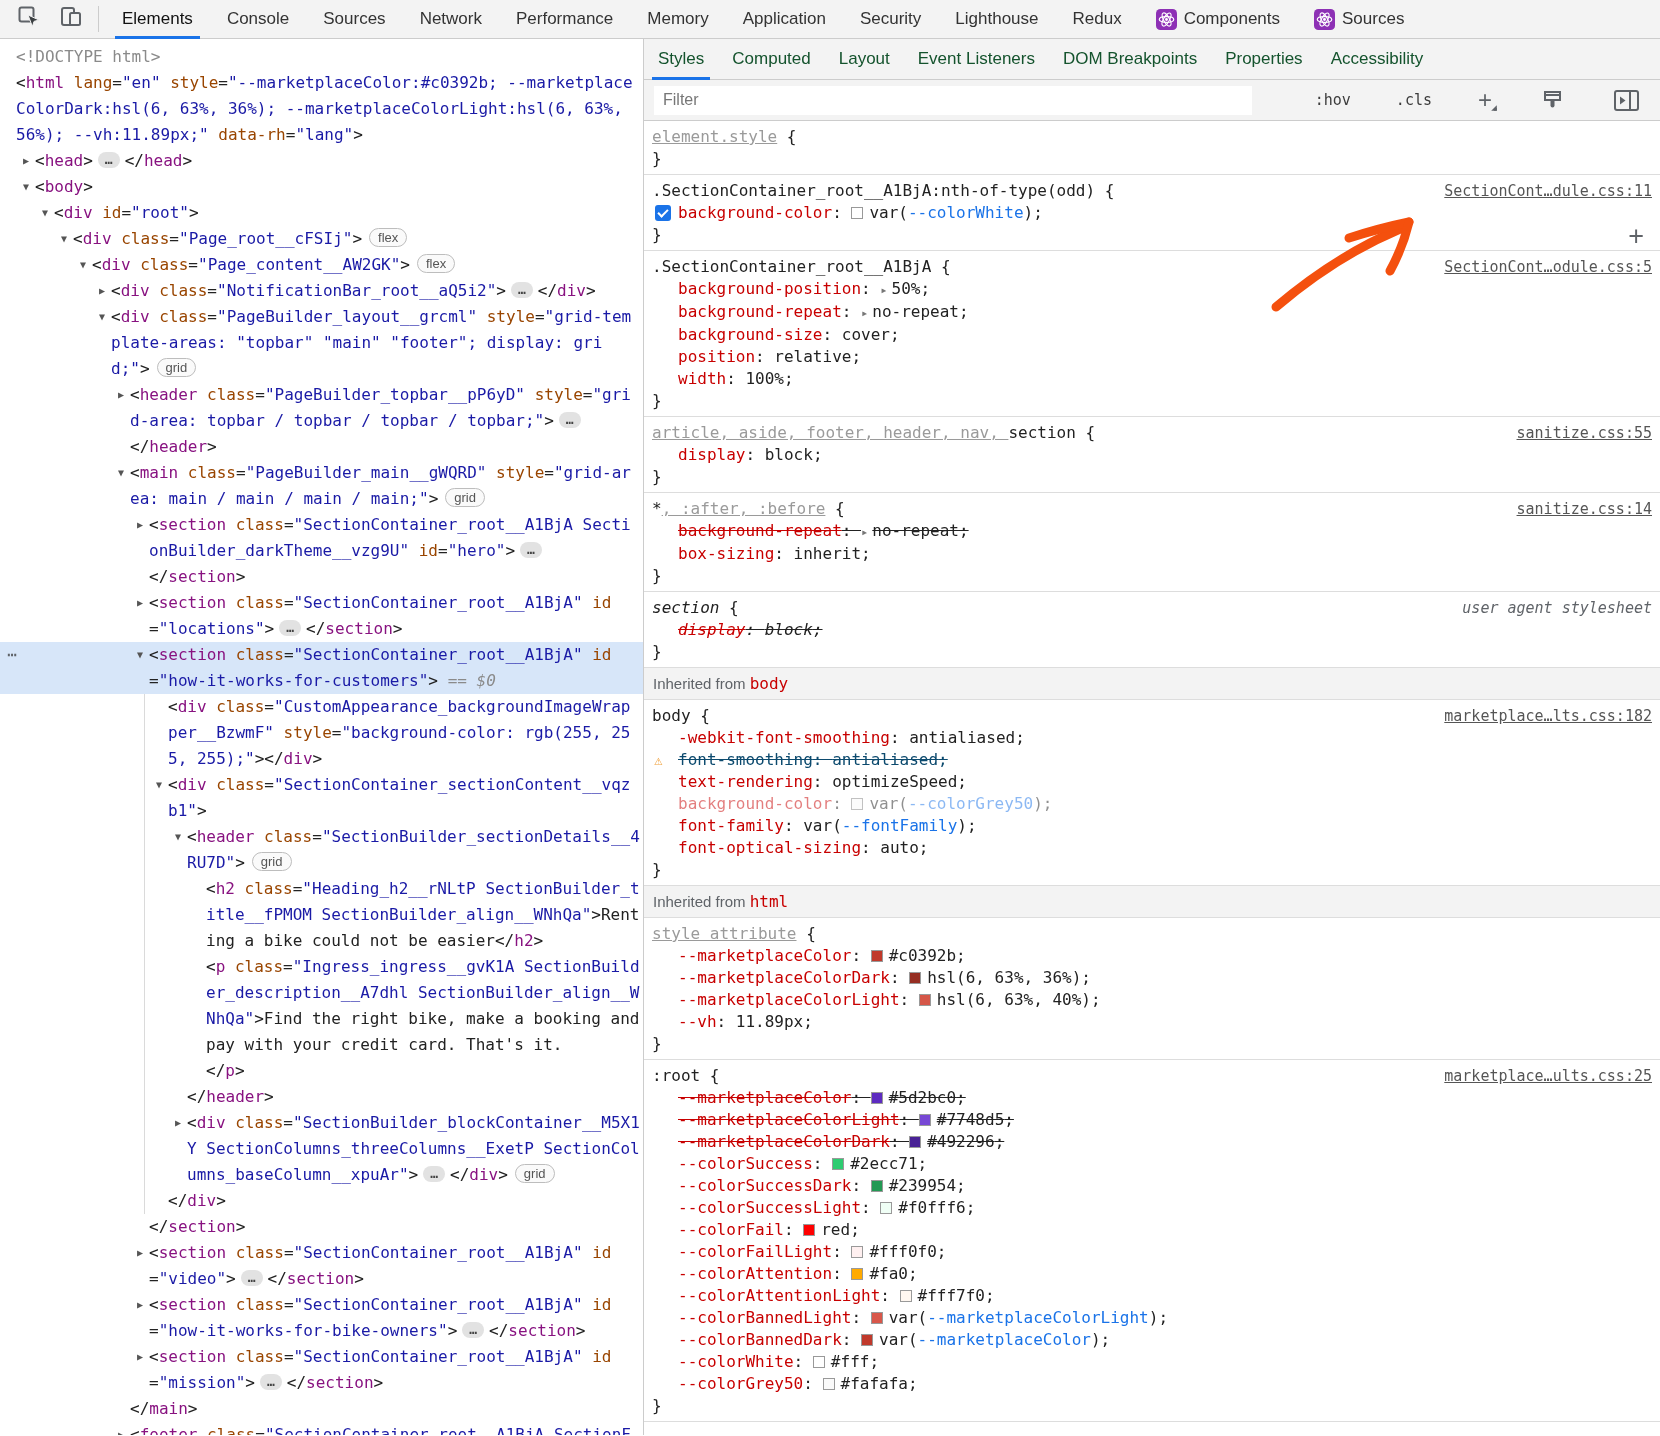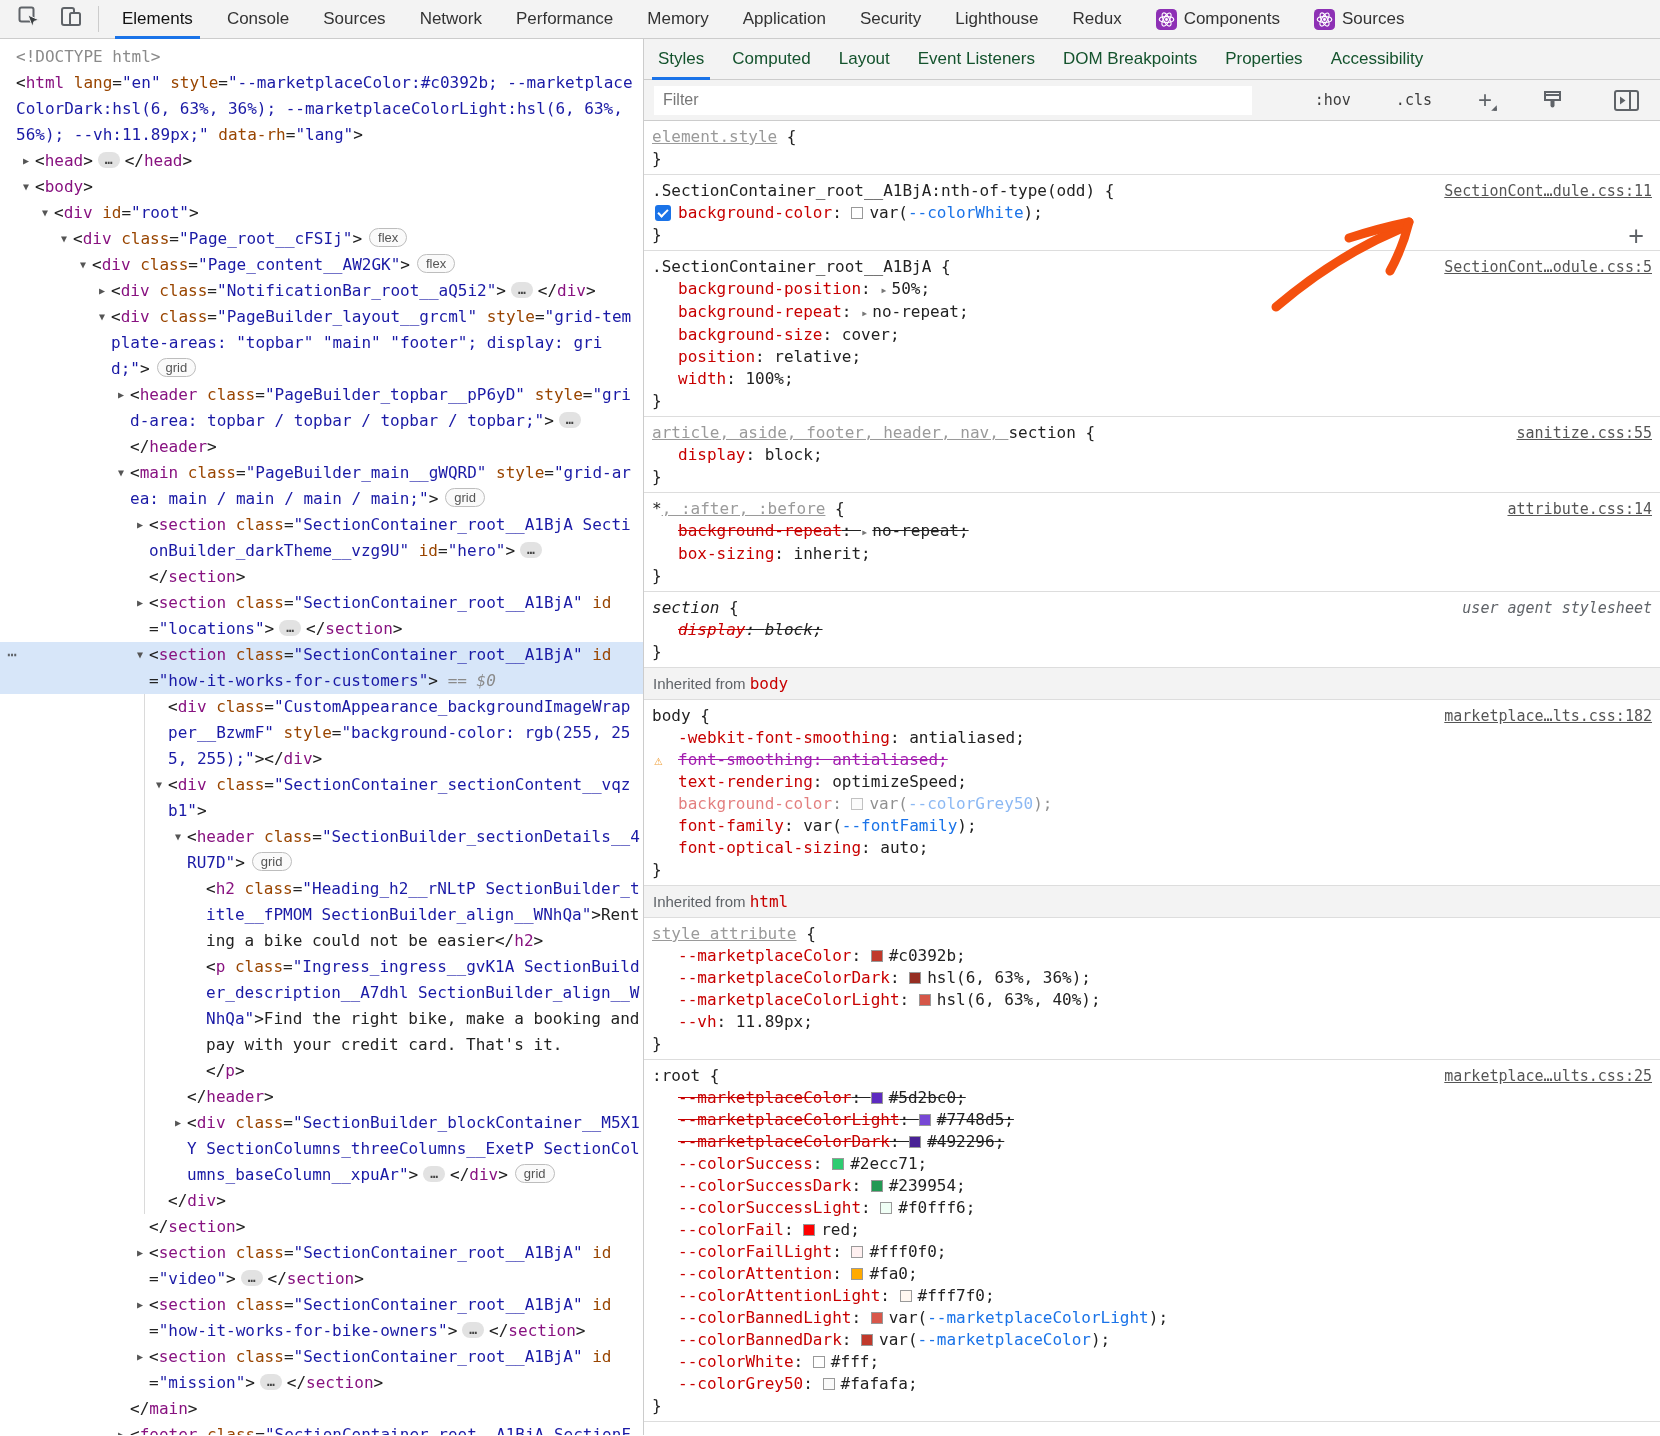--- a/index.html
+++ b/index.html
@@ -80,21 +80,21 @@
   .exp { color:#777; font-size:12px; margin-right:4px; }
   .sw { display:inline-block; width:12px; height:12px; border:1px solid #999;
     margin-right:6px; vertical-align:-1px; }
   .chk { display:inline-block; width:16px; height:16px; background:var(--accent-blue,#1a73e8);
     border-radius:3px; margin:0 7px 0 -23px; vertical-align:-3px; position:relative; }
   .chk::after { content:""; position:absolute; left:5px; top:2px; width:4px; height:8px;
     border:solid #fff; border-width:0 2px 2px 0; transform:rotate(45deg); }
   .warn { display:inline-block; width:17px; margin-left:-24px; margin-right:7px;
     color:#f0a13c; font-size:14px; text-decoration:none !important; }
   .strike .pname, .strike .pcolon, .strike .pval, .strike .varlink { text-decoration:line-through; }
-  .greyed .pname, .greyed .pcolon, .greyed .pval { color:#a21caf; }
+  .greyed .pname, .greyed .pcolon, .greyed .pval { color:#0c4a6e; }
   .faded .pname, .faded .pcolon, .faded .pval, .faded .varlink { opacity:.5; }
   .faded .sw { opacity:.6; }
   .ital .pname, .ital .pcolon, .ital .pval { font-style:italic; }
   .plusbtn { position:absolute; right:16px; bottom:-2px; font:300 27px "Liberation Sans", sans-serif;
     color:#5f6368; }
   .inherit { background:#f3f3f3; border-bottom:1px solid #ddd; padding:6px 9px;
     font:15px/19px "Liberation Sans", sans-serif; color:#5f6368; }
   .inode { font:16px "DejaVu Sans Mono", monospace; color:var(--property-red,#c80000); }
 
   #annotation-arrow { position:absolute; left:0; top:0; pointer-events:none; z-index:50; }
@@ -272,21 +272,21 @@
             <div class="pline"><span class="pname">position</span><span class="pcolon">: </span><span class="pval">relative</span><span class="pval">;</span></div>
             <div class="pline"><span class="pname">width</span><span class="pcolon">: </span><span class="pval">100%</span><span class="pval">;</span></div>
             <div class="cline">}</div>
           </div>
           <div class="rule">
             <div class="sline"><a class="src">sanitize.css:55</a><span class="sk-g">article, aside, footer, header, nav, </span><span class="sk-m">section</span><span class="sk-m"> {</span></div>
             <div class="pline"><span class="pname">display</span><span class="pcolon">: </span><span class="pval">block</span><span class="pval">;</span></div>
             <div class="cline">}</div>
           </div>
           <div class="rule">
-            <div class="sline"><a class="src">attribute.css:14</a><span class="sk-m">*</span><span class="sk-g">, :after, :before</span><span class="sk-m"> {</span></div>
+            <div class="sline"><a class="src">sanitize.css:14</a><span class="sk-m">*</span><span class="sk-g">, :after, :before</span><span class="sk-m"> {</span></div>
             <div class="pline strike"><span class="pname">background-repeat</span><span class="pcolon">: </span><span class="exp">▸</span><span class="pval">no-repeat</span><span class="pval">;</span></div>
             <div class="pline"><span class="pname">box-sizing</span><span class="pcolon">: </span><span class="pval">inherit</span><span class="pval">;</span></div>
             <div class="cline">}</div>
           </div>
           <div class="rule">
             <div class="sline"><span class="src-plain">user agent stylesheet</span><span class="sk-i">section</span><span class="sk-m"> {</span></div>
             <div class="pline strike ital"><span class="pname">display</span><span class="pcolon">: </span><span class="pval">block</span><span class="pval">;</span></div>
             <div class="cline">}</div>
           </div>
           <div class="inherit"><span>Inherited from </span><span class="inode">body</span></div>

